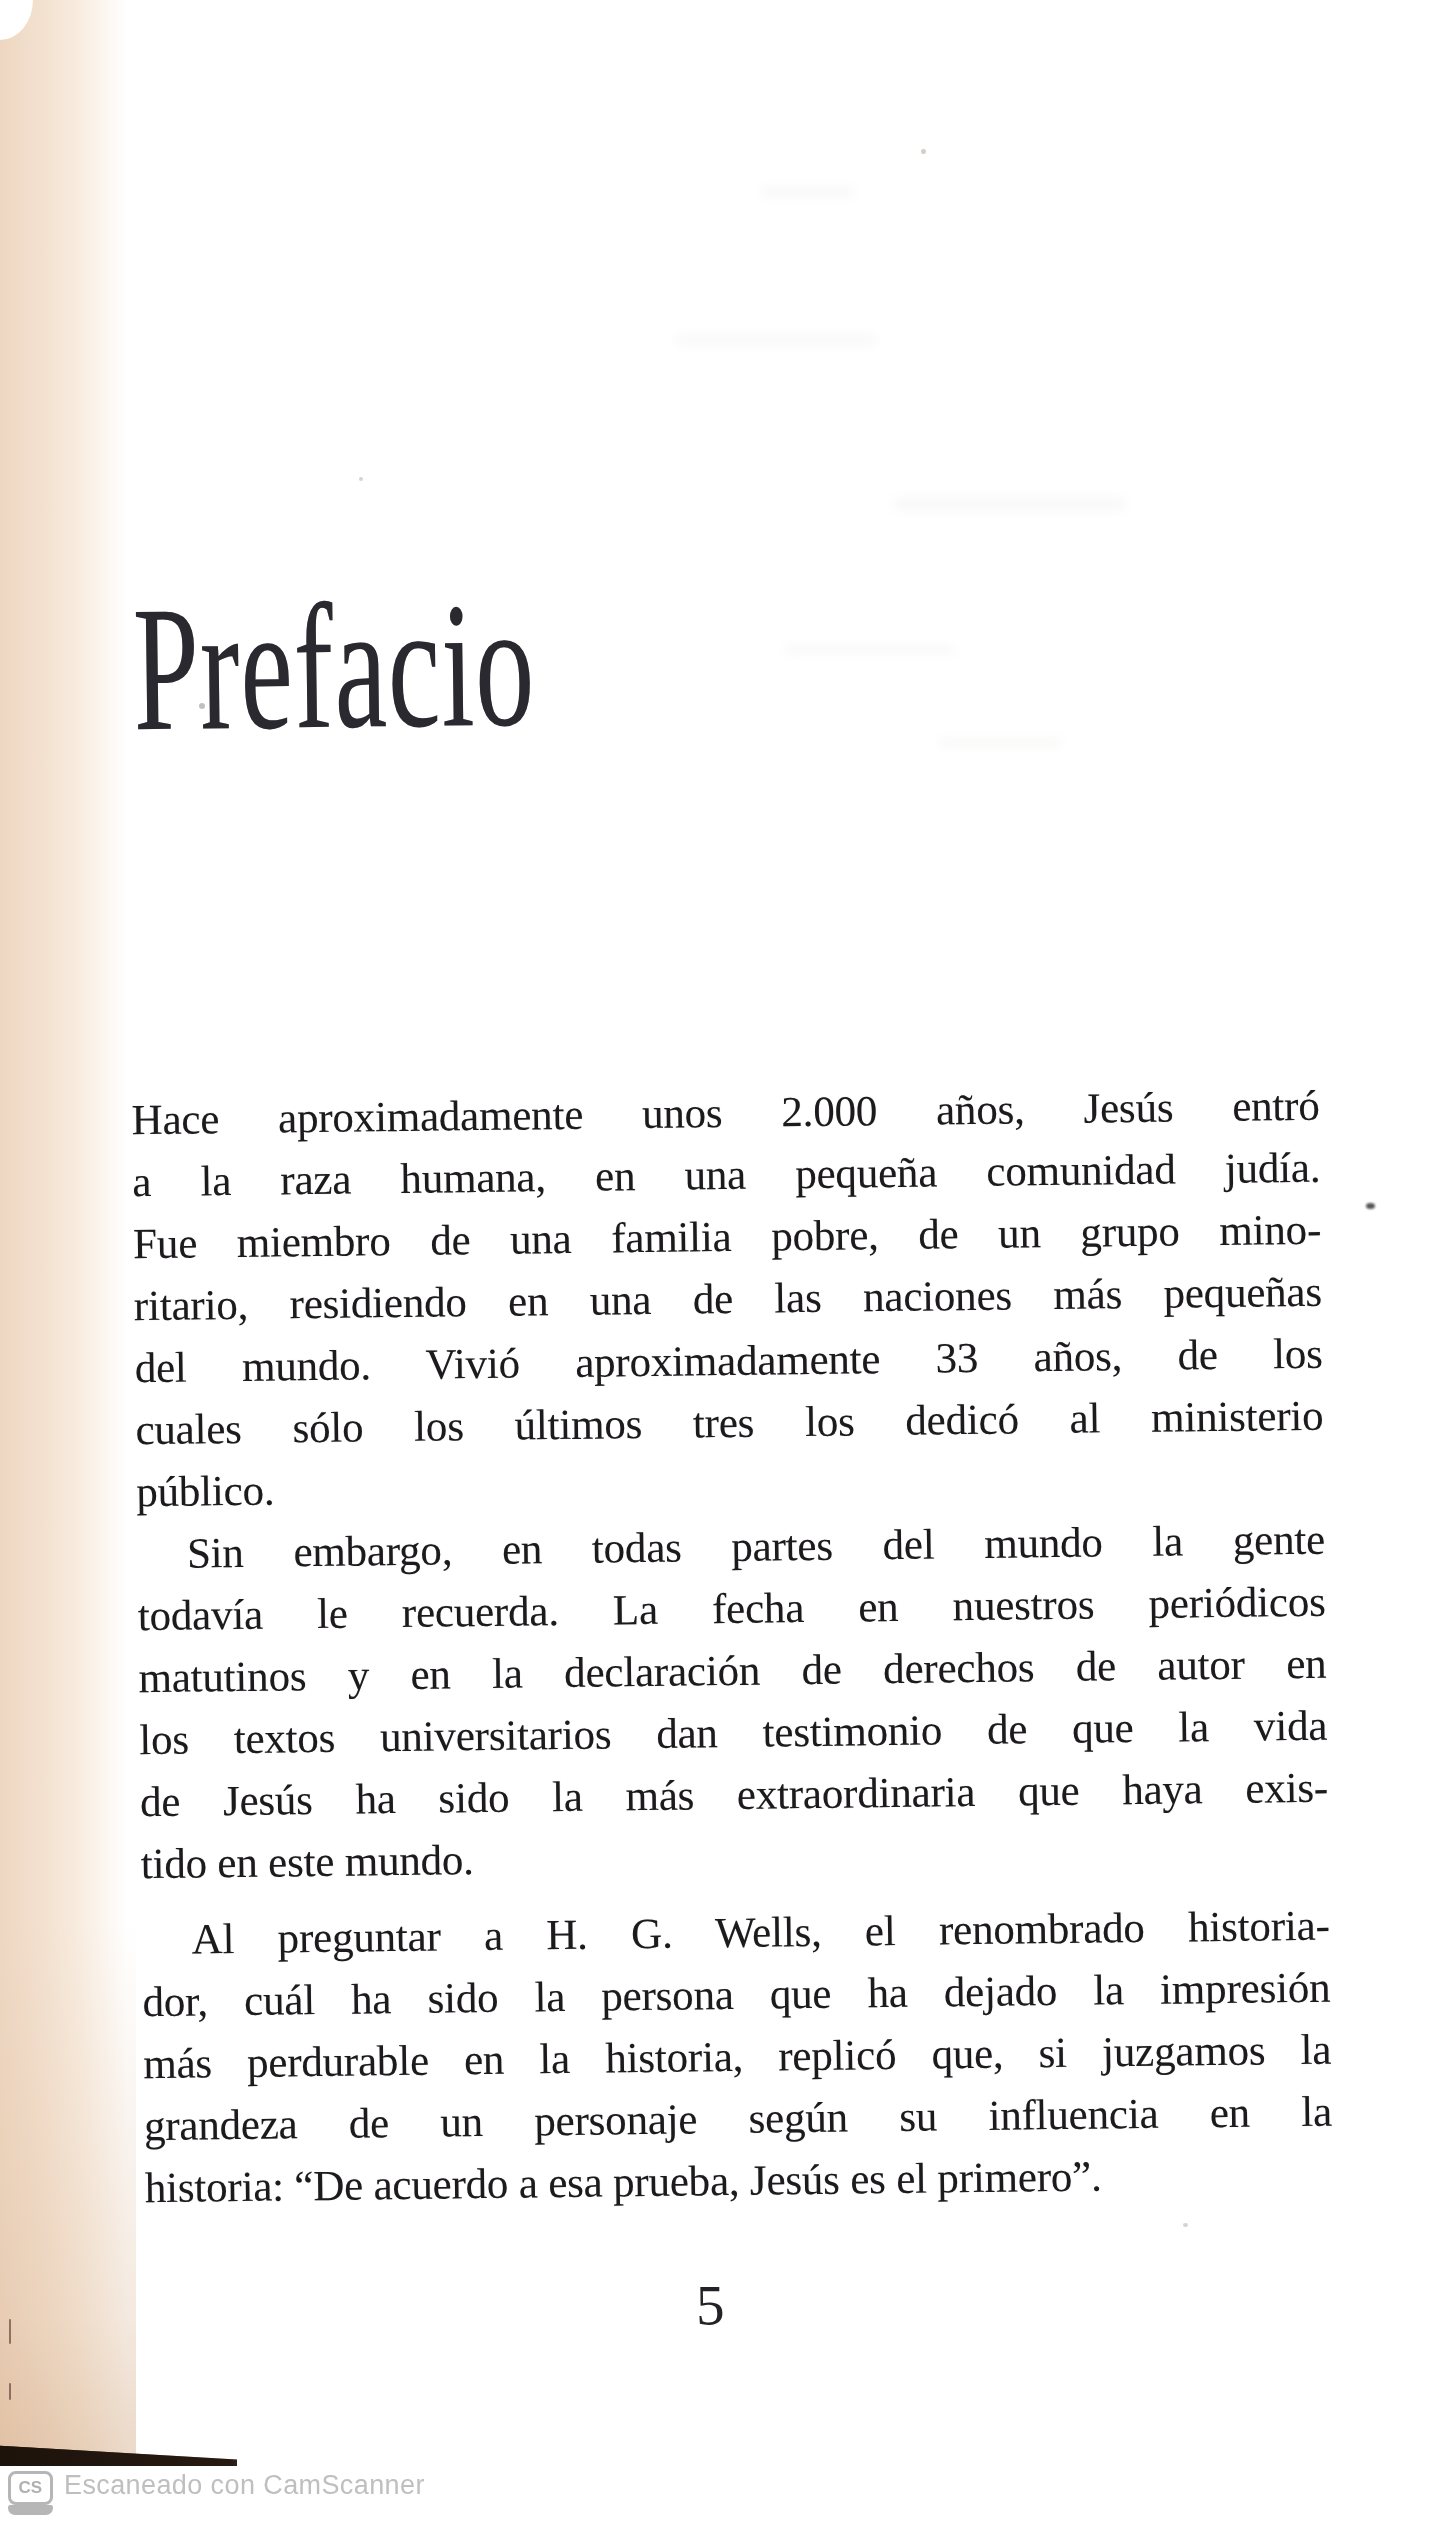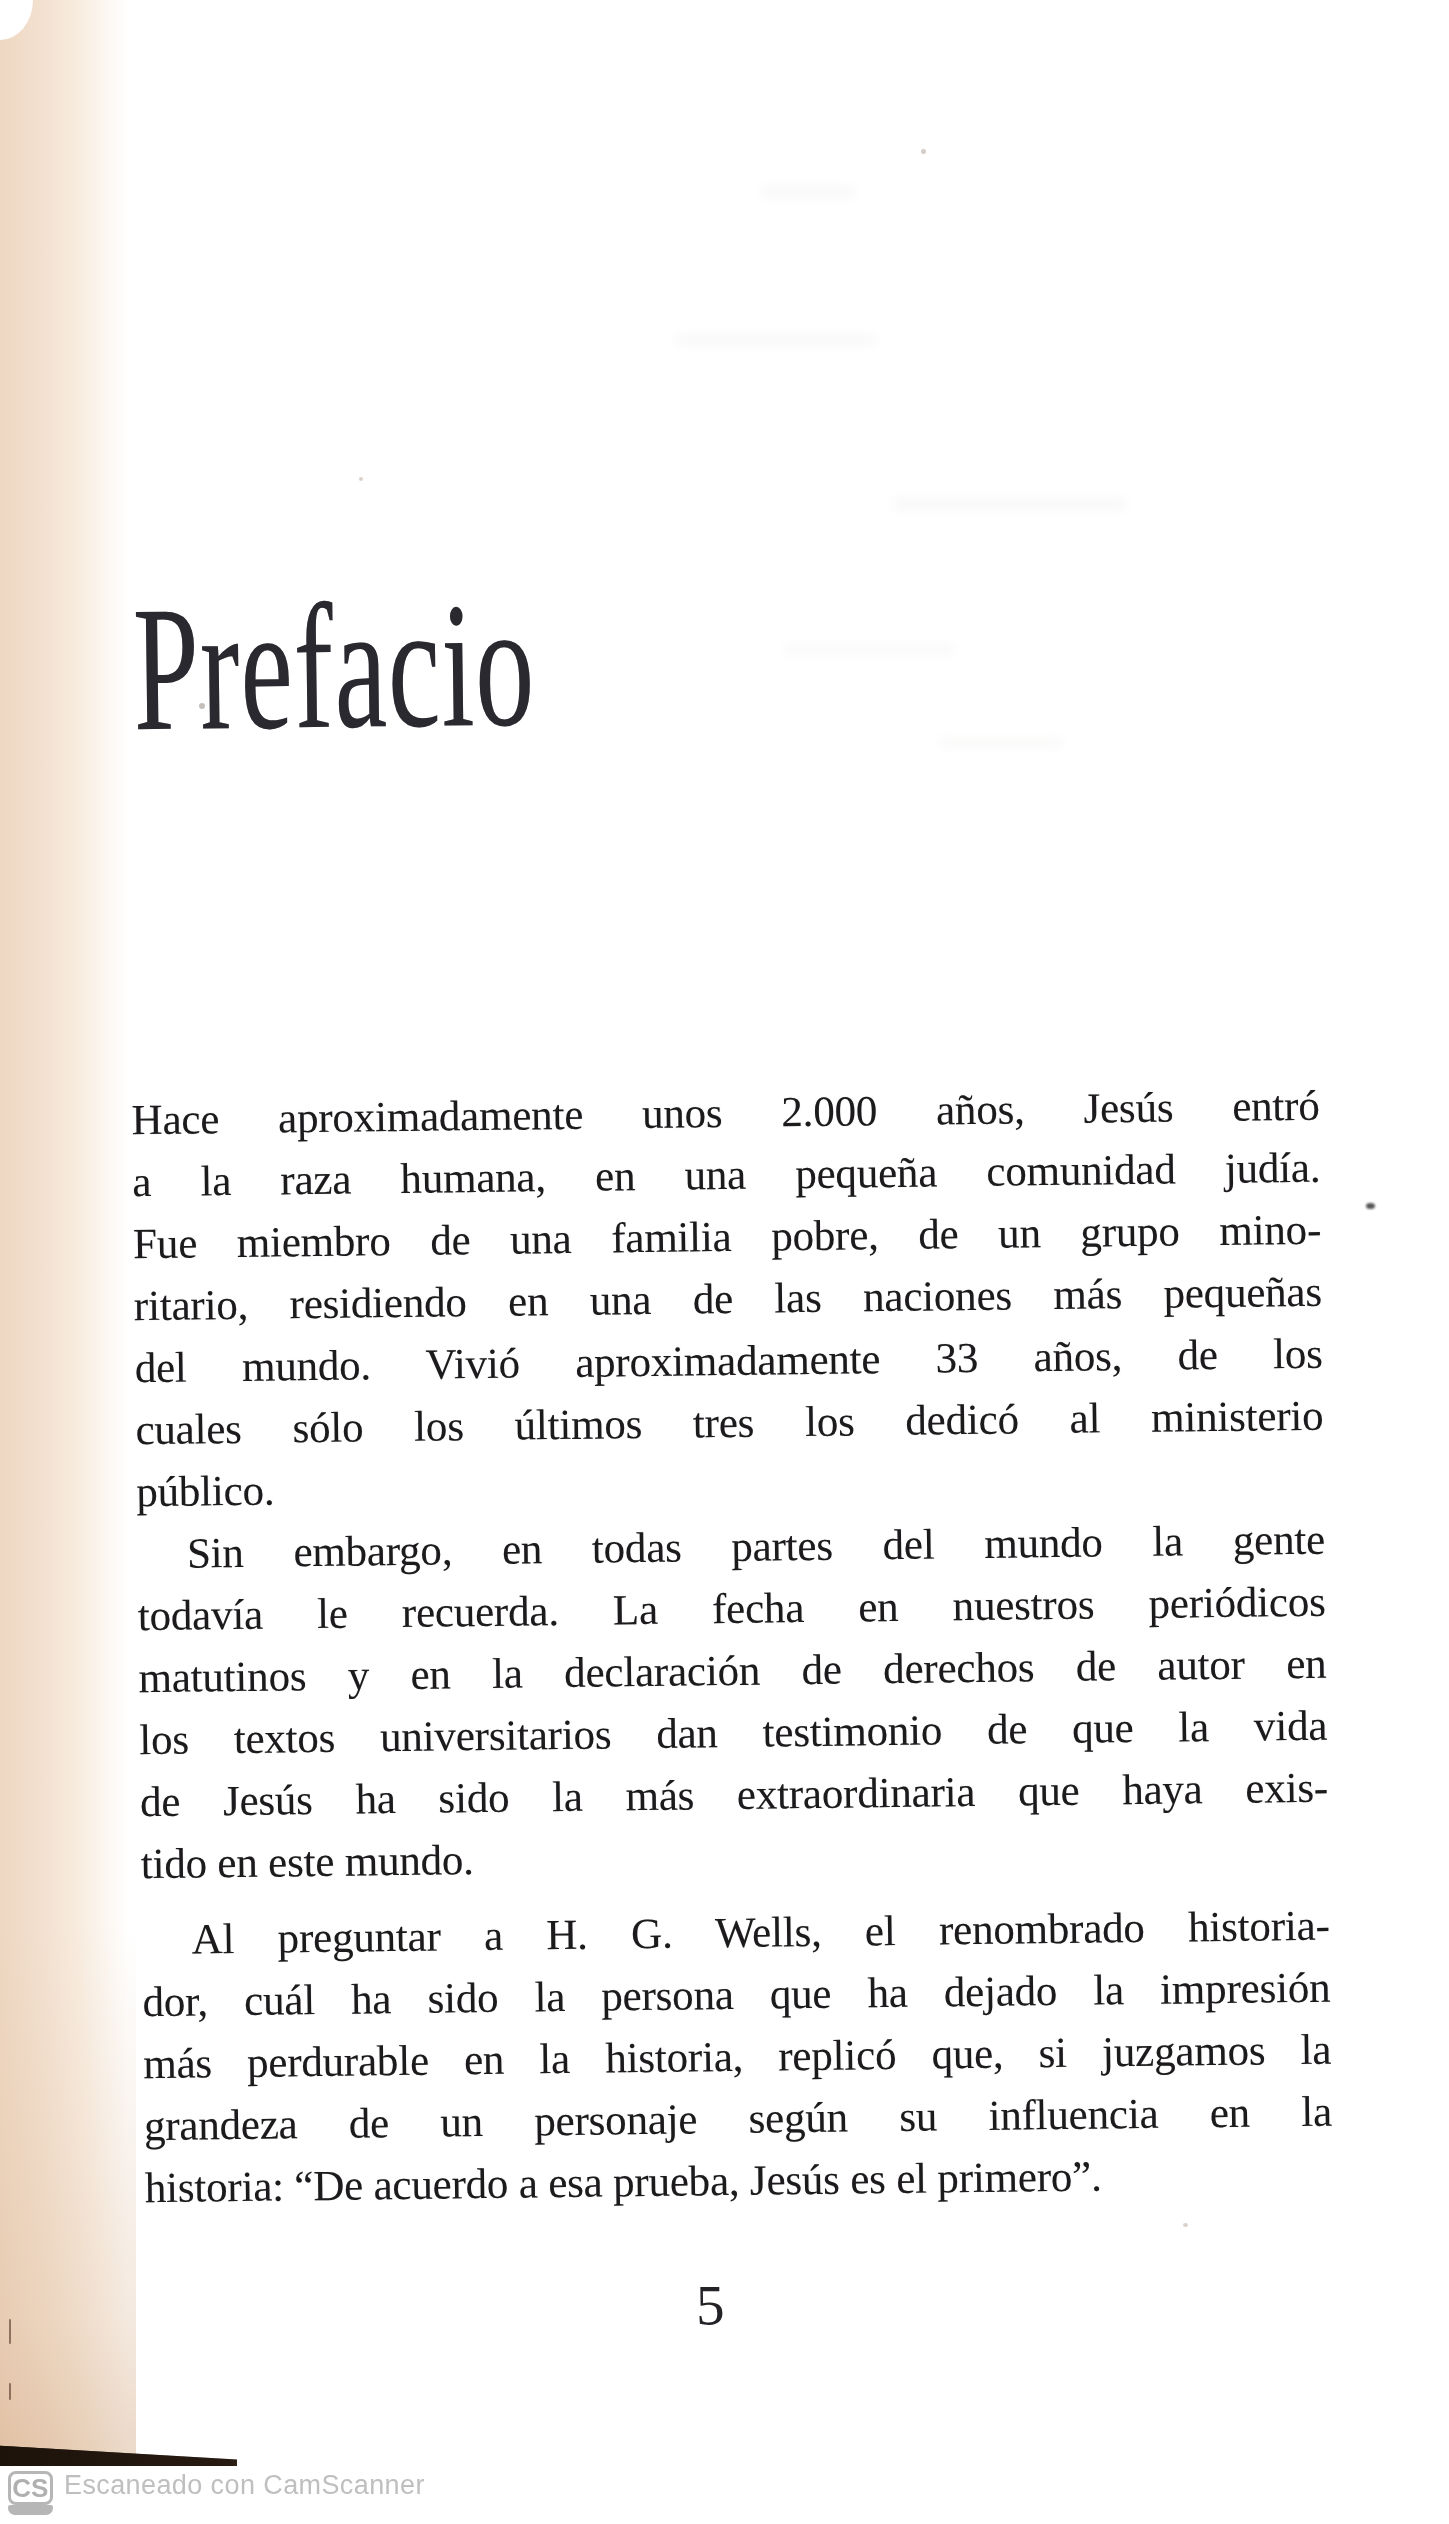--- a/index.html
+++ b/index.html
@@ -62,21 +62,21 @@
   .ghost{position:absolute;background:#9a8f8a;filter:blur(4.7px);border-radius:6.2px;}
   .speck{position:absolute;border-radius:50%;}
   
   .wm-strip{
     position:absolute;left:0;top:2466px;width:1450px;height:59px;background:#ffffff;
     font-family:"Liberation Sans","DejaVu Sans",sans-serif;
   }
   .cs-logo{
     position:absolute;left:7.8px;top:5.4px;width:45px;height:34px;
     border:3.1px solid #b6b6b6;border-radius:7.8px;box-sizing:border-box;
-    color:#b0b0b0;font-weight:bold;font-size:26px;line-height:28px;
+    color:#b0b0b0;font-weight:bold;font-size:17px;line-height:28px;
     text-align:center;letter-spacing:0px;
   }
   .cs-base{
     position:absolute;left:-3.1px;right:-3.1px;bottom:-12.4px;height:10px;
     background:#b6b6b6;border-radius:2.3px 2.3px 7px 7px;
   }
   .wm-label{
     position:absolute;left:64px;top:4px;
     font-size:27px;line-height:31px;color:#bfbfbf;letter-spacing:0.4px;
     white-space:nowrap;

